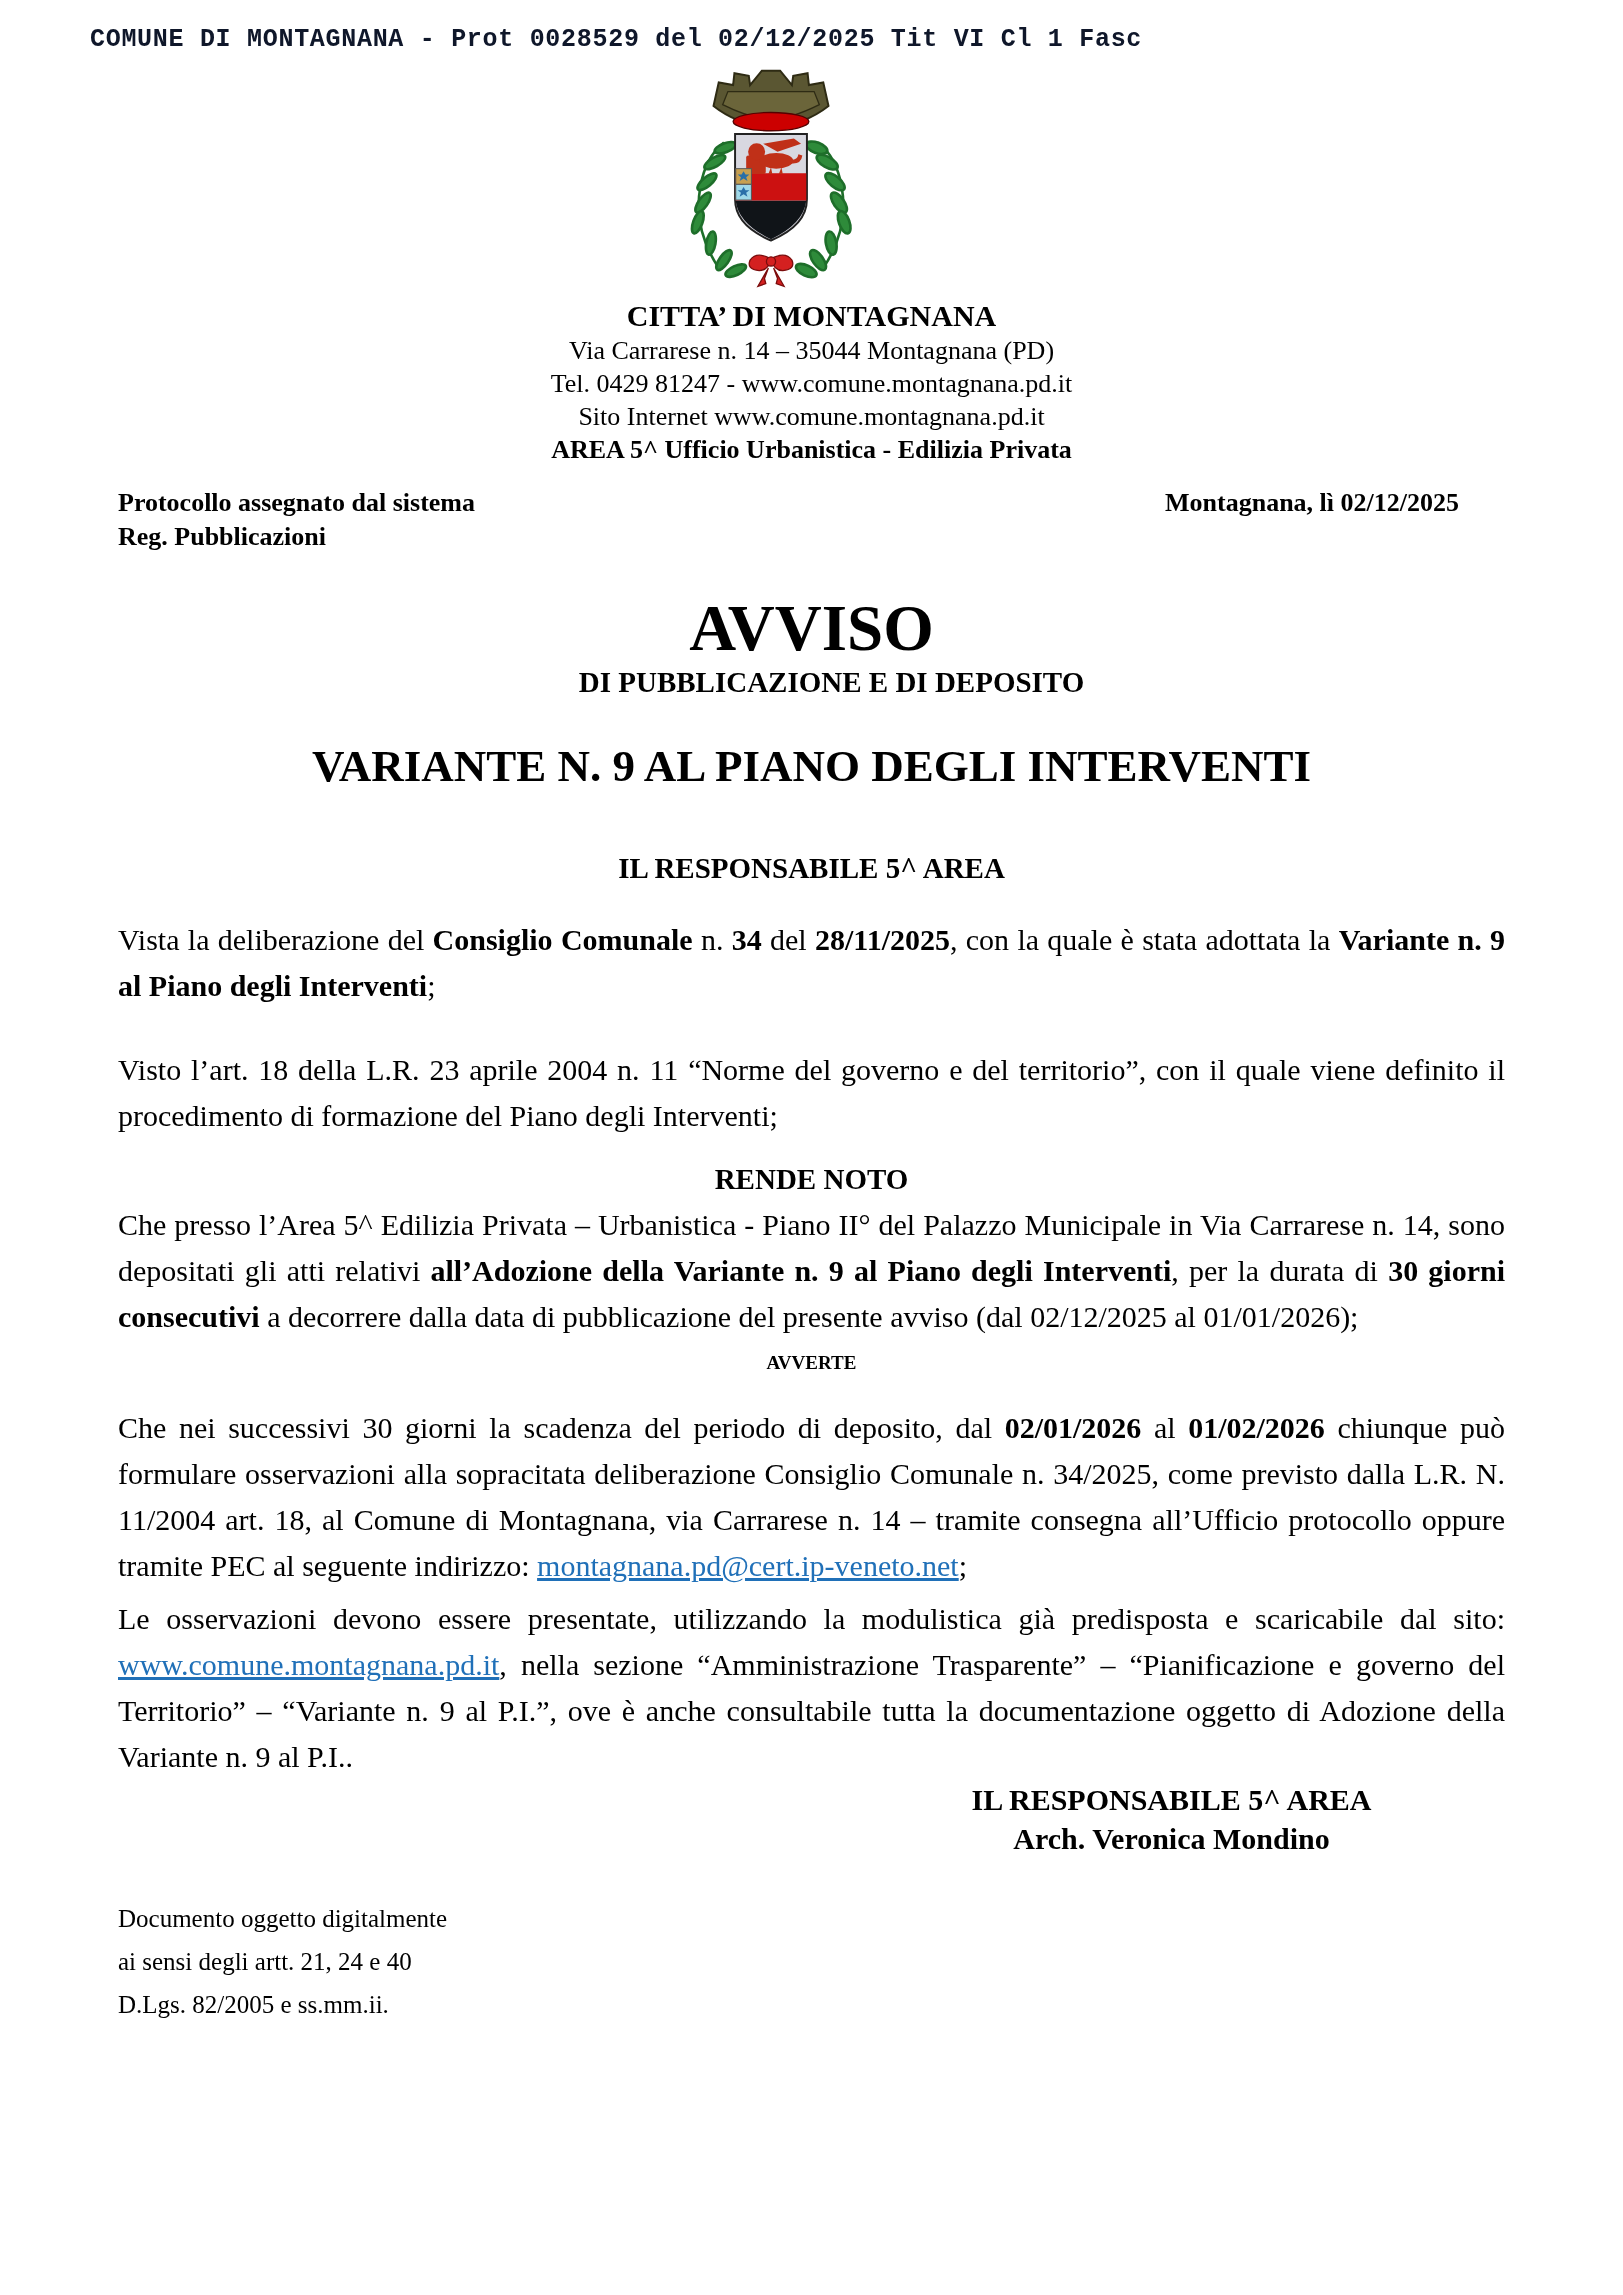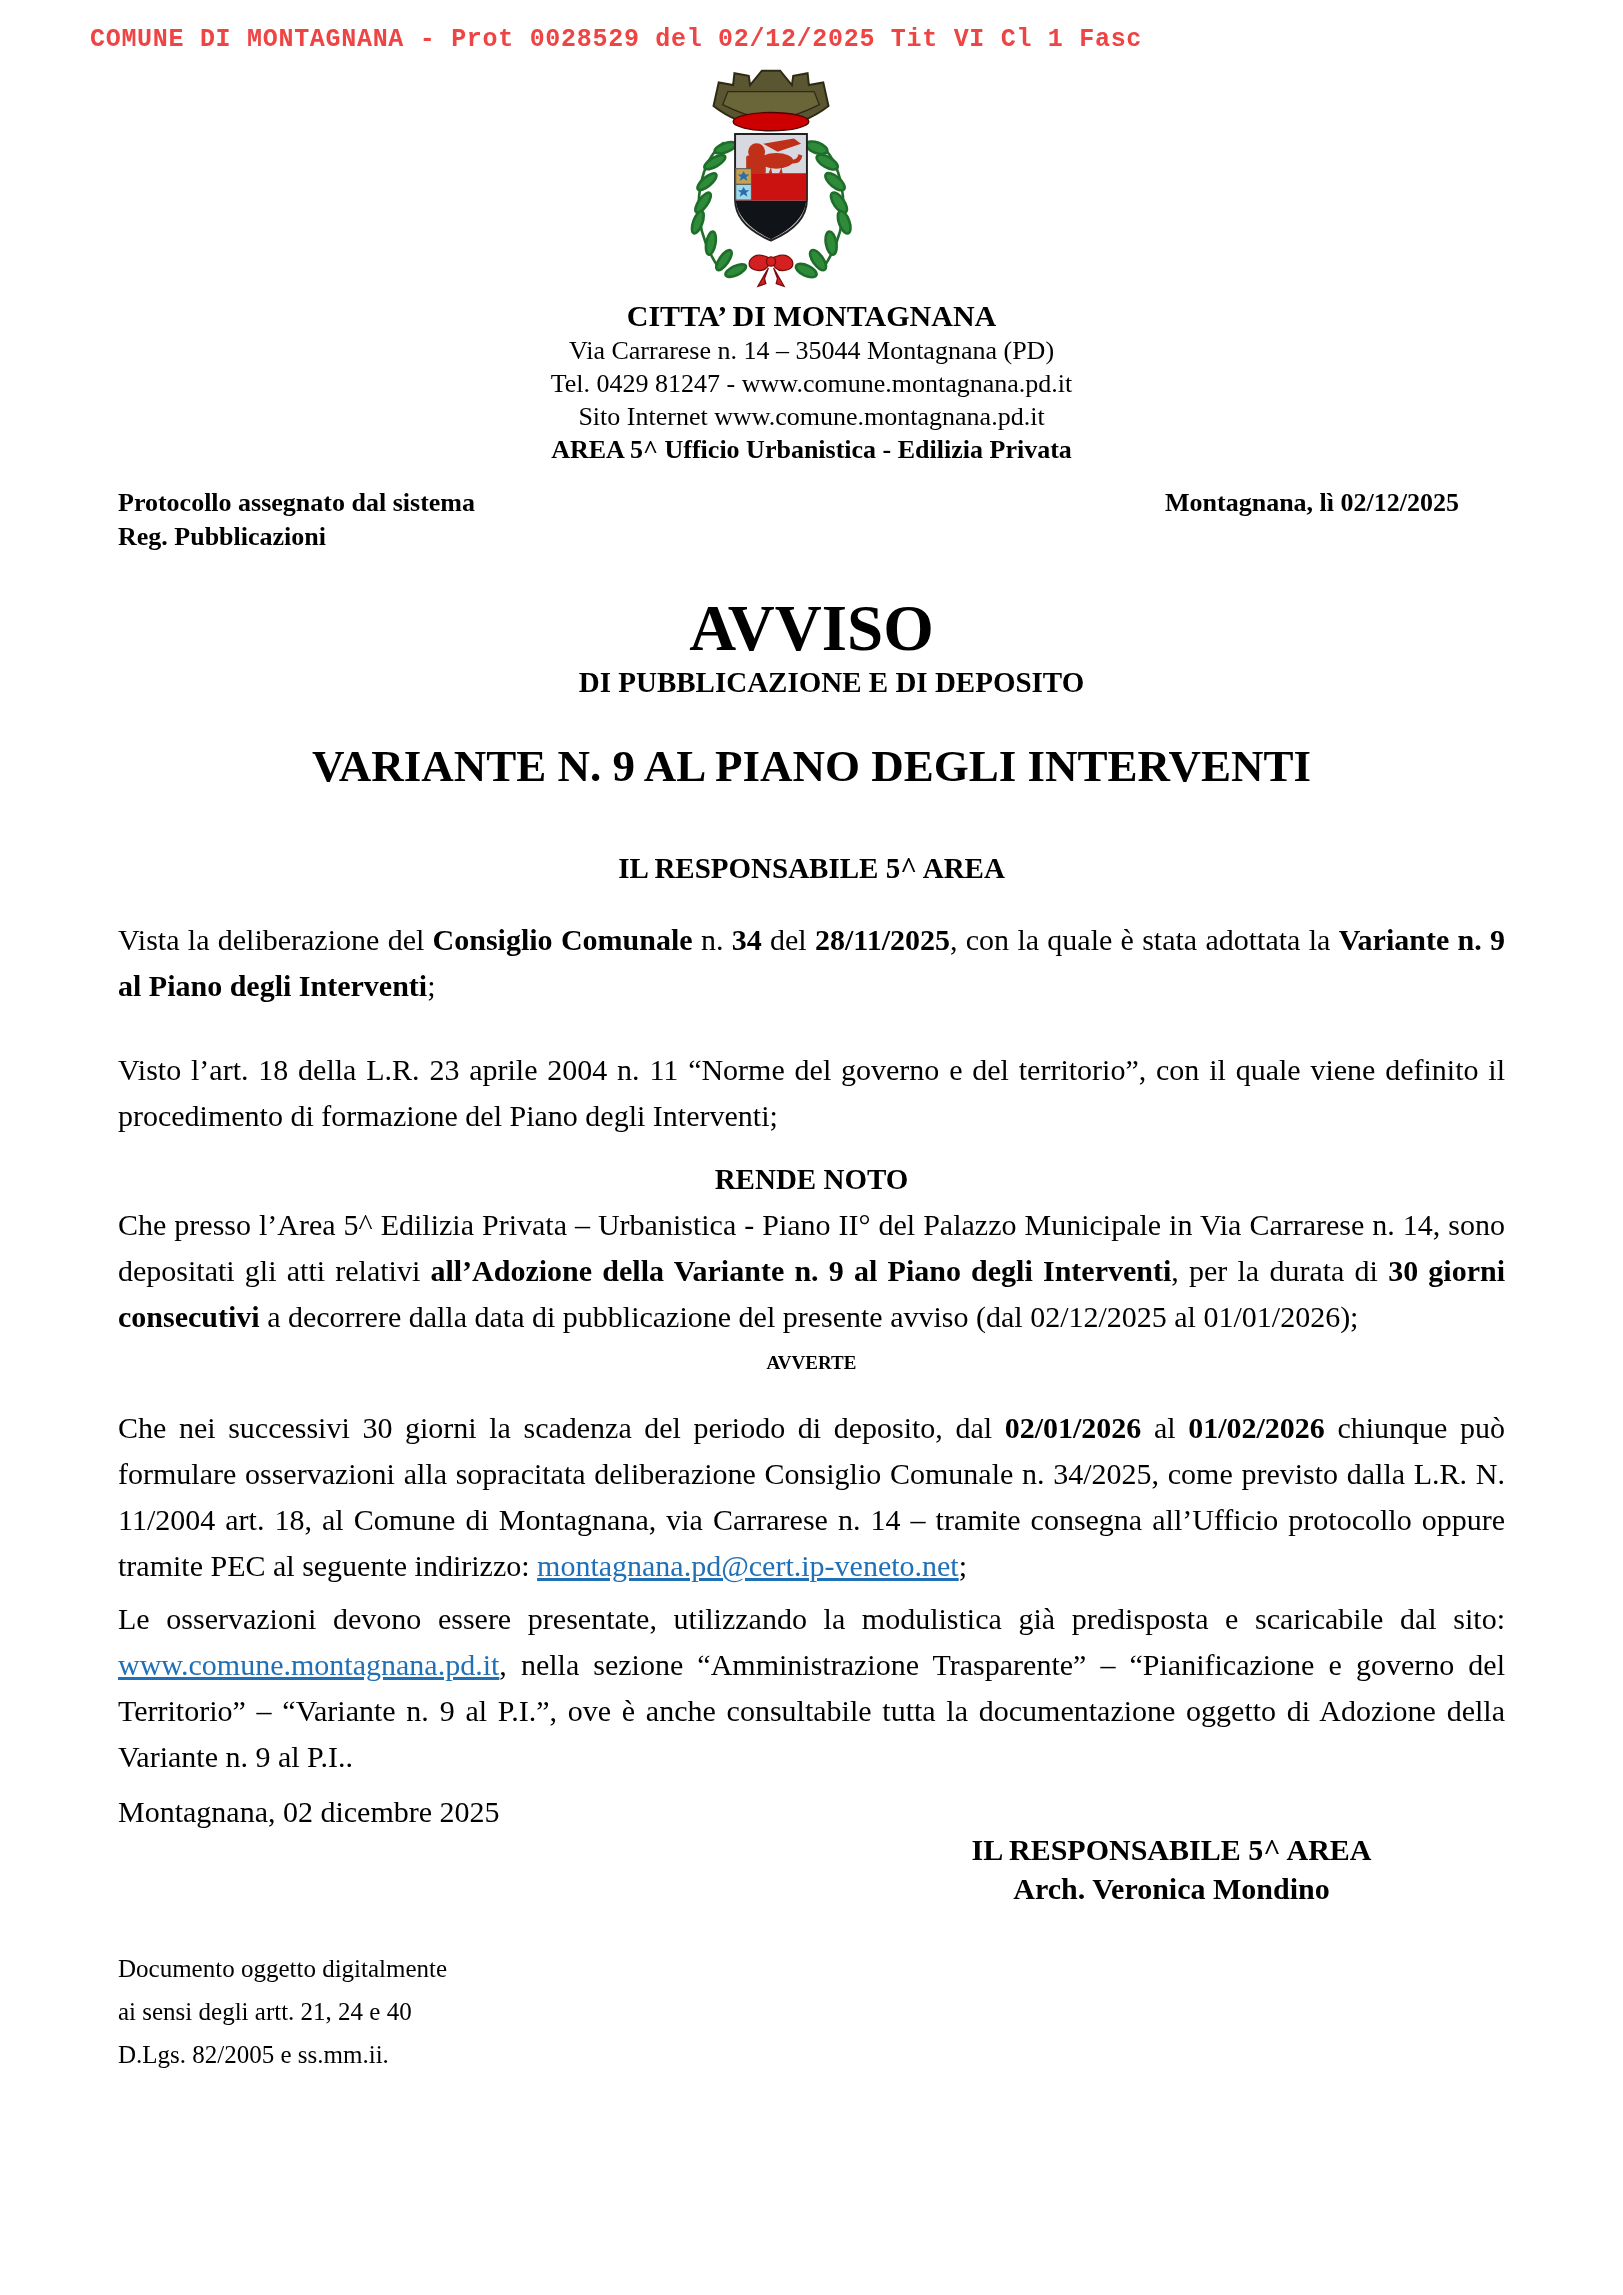--- a/index.html
+++ b/index.html
@@ -14,21 +14,21 @@
     overflow:hidden;
   }
   .banner{
     position:absolute;
     top:25px;
     left:90px;
     font-family:"Liberation Mono", monospace;
     font-weight:bold;
     font-size:25px;
     letter-spacing:0.7px;
-    color:#ef4444;
+    color:#0f172a;
     white-space:nowrap;
   }
   .emblem-wrap{
     padding-top:65px;
     width:100%;
     display:flex;
     justify-content:center;
   }
   .emblem-wrap svg{ transform:translateX(-41px); }
   .org{ text-align:center; }
@@ -171,21 +171,20 @@
   <div class="h-center">RENDE NOTO</div>
 
   <div class="bodytext para3"><span>Che presso l’Area 5^ Edilizia Privata – Urbanistica - Piano II° del Palazzo Municipale in Via Carrarese n. 14, sono depositati gli atti relativi </span><span class="b">all’Adozione della Variante n. 9 al Piano degli Interventi</span><span>, per la durata di </span><span class="b">30 giorni consecutivi</span><span> a decorrere dalla data di pubblicazione del presente avviso (dal 02/12/2025 al 01/01/2026);</span></div>
 
   <div class="h-center2">AVVERTE</div>
 
   <div class="bodytext para4"><span>Che nei successivi 30 giorni la scadenza del periodo di deposito, dal </span><span class="b">02/01/2026</span><span> al </span><span class="b">01/02/2026</span><span> chiunque può formulare osservazioni alla sopracitata deliberazione Consiglio Comunale n. 34/2025, come previsto dalla L.R. N. 11/2004 art. 18,  al Comune di Montagnana, via Carrarese n. 14 – tramite consegna all’Ufficio protocollo oppure tramite PEC al seguente indirizzo: </span><a class="lnk" href="#">montagnana.pd@cert.ip-veneto.net</a><span>;</span></div>
 
   <div class="bodytext para5"><span>Le osservazioni devono essere presentate, utilizzando   la modulistica già   predisposta e scaricabile dal sito: </span><a class="lnk" href="#">www.comune.montagnana.pd.it</a><span>, nella sezione “Amministrazione Trasparente” – “Pianificazione e governo del Territorio” – “Variante n. 9 al P.I.”, ove è anche consultabile tutta la documentazione oggetto di Adozione della Variante n. 9 al P.I..</span></div>
 
-  <div class="bodytext date-line">Montagnana, 02 dicembre 2025</div>
 
   <div class="sign-block">
     <div>IL RESPONSABILE 5^ AREA</div>
     <div>Arch. Veronica Mondino</div>
   </div>
 
   <div class="footer-note">
     <div>Documento oggetto digitalmente</div>
     <div>ai sensi degli artt. 21, 24 e 40</div>
     <div>D.Lgs. 82/2005 e ss.mm.ii.</div>

